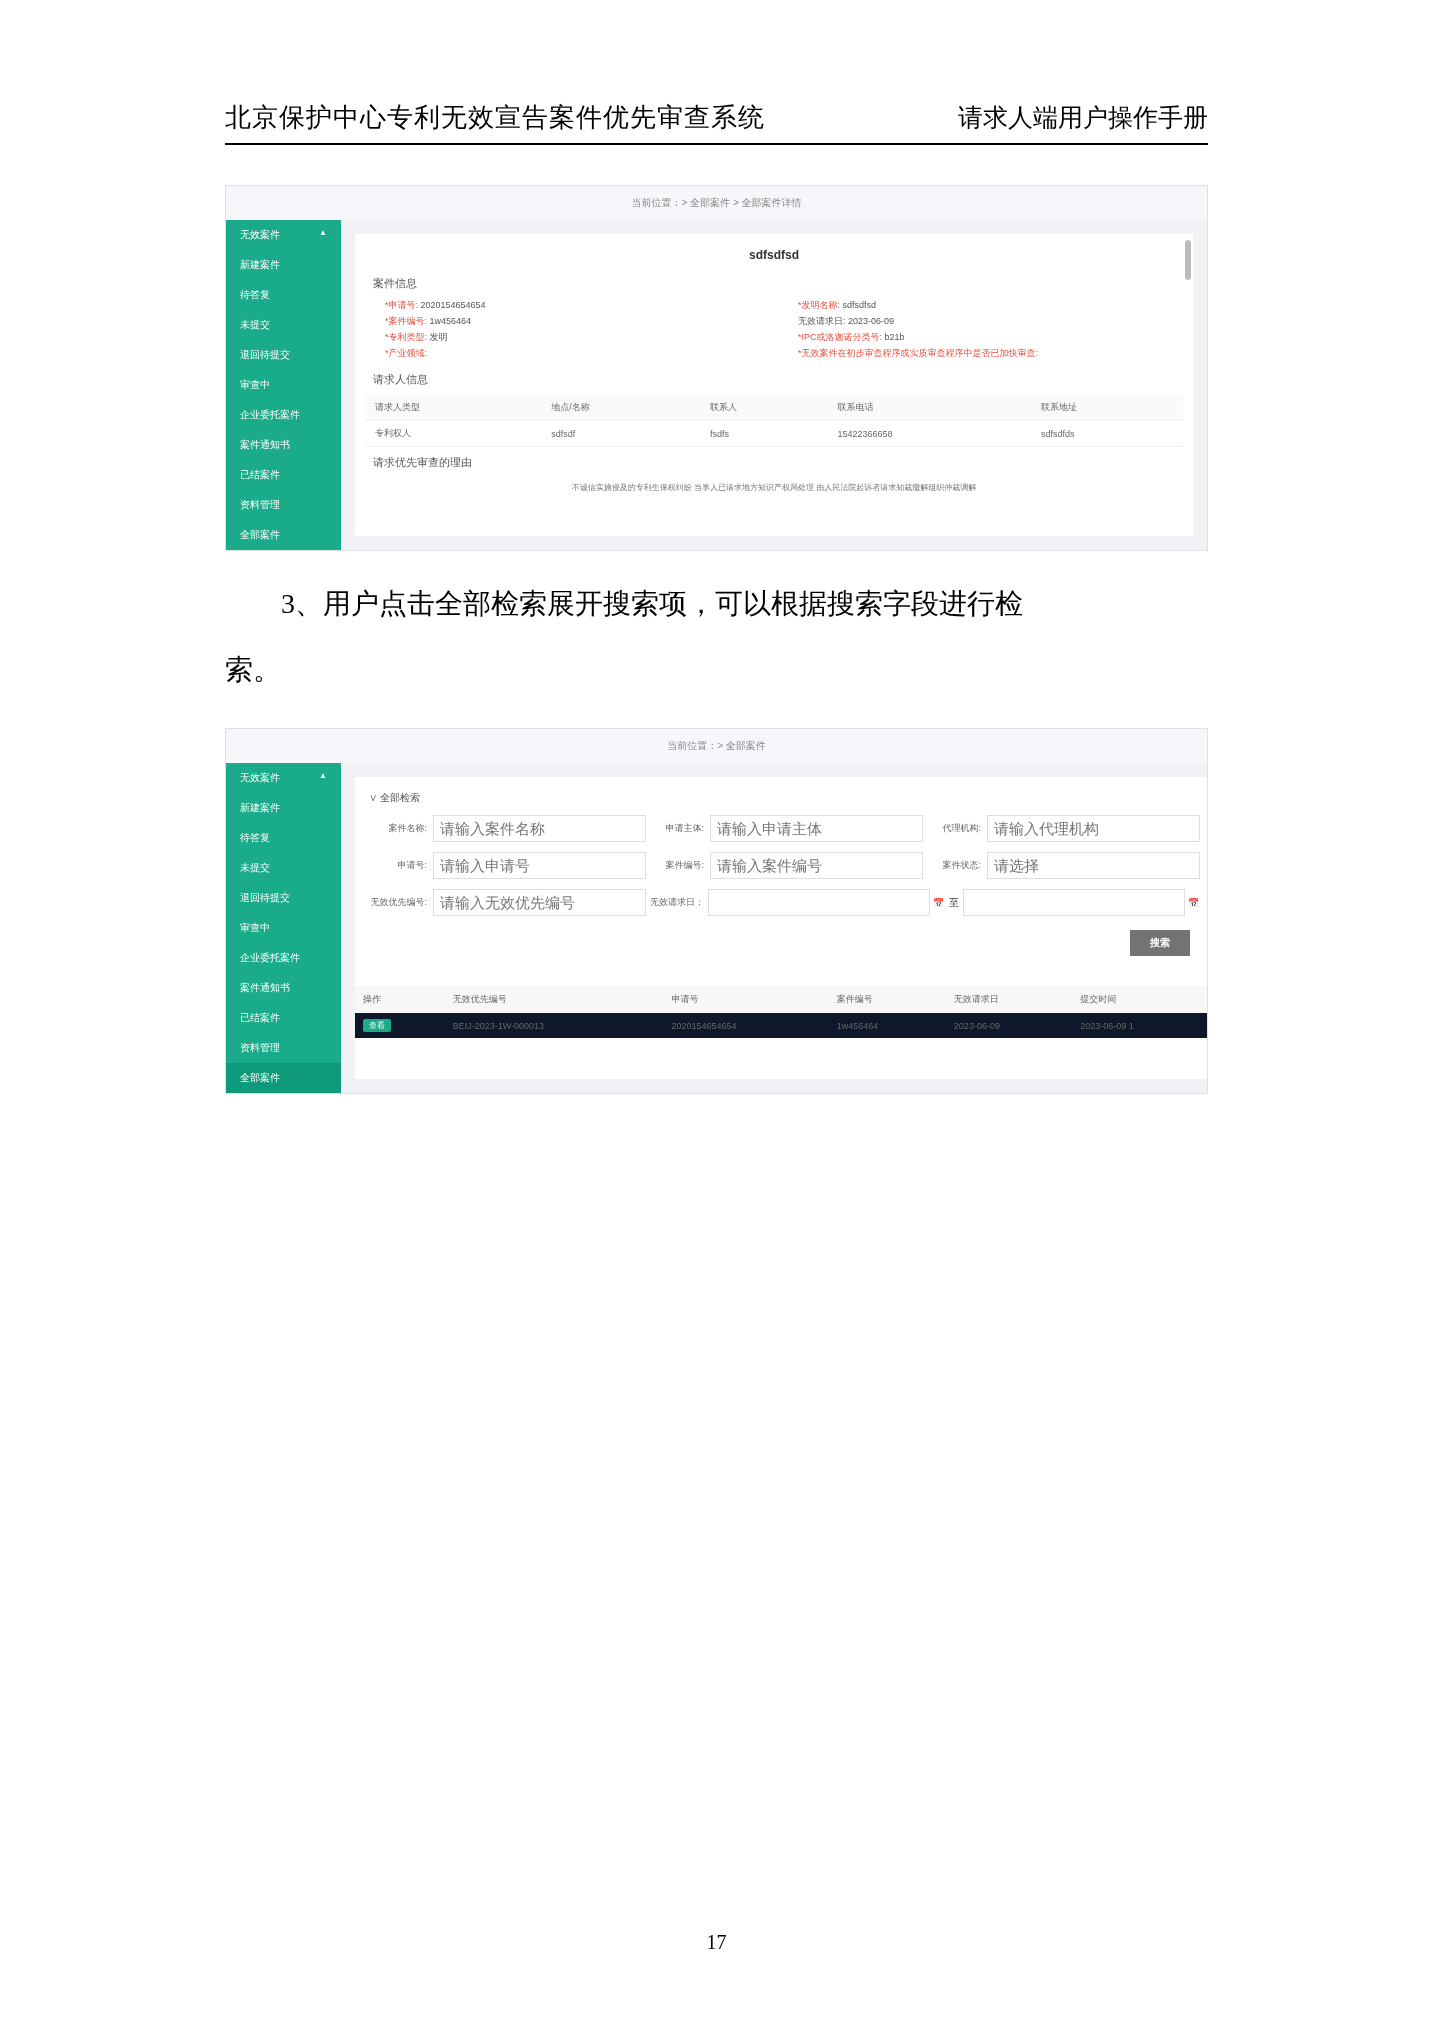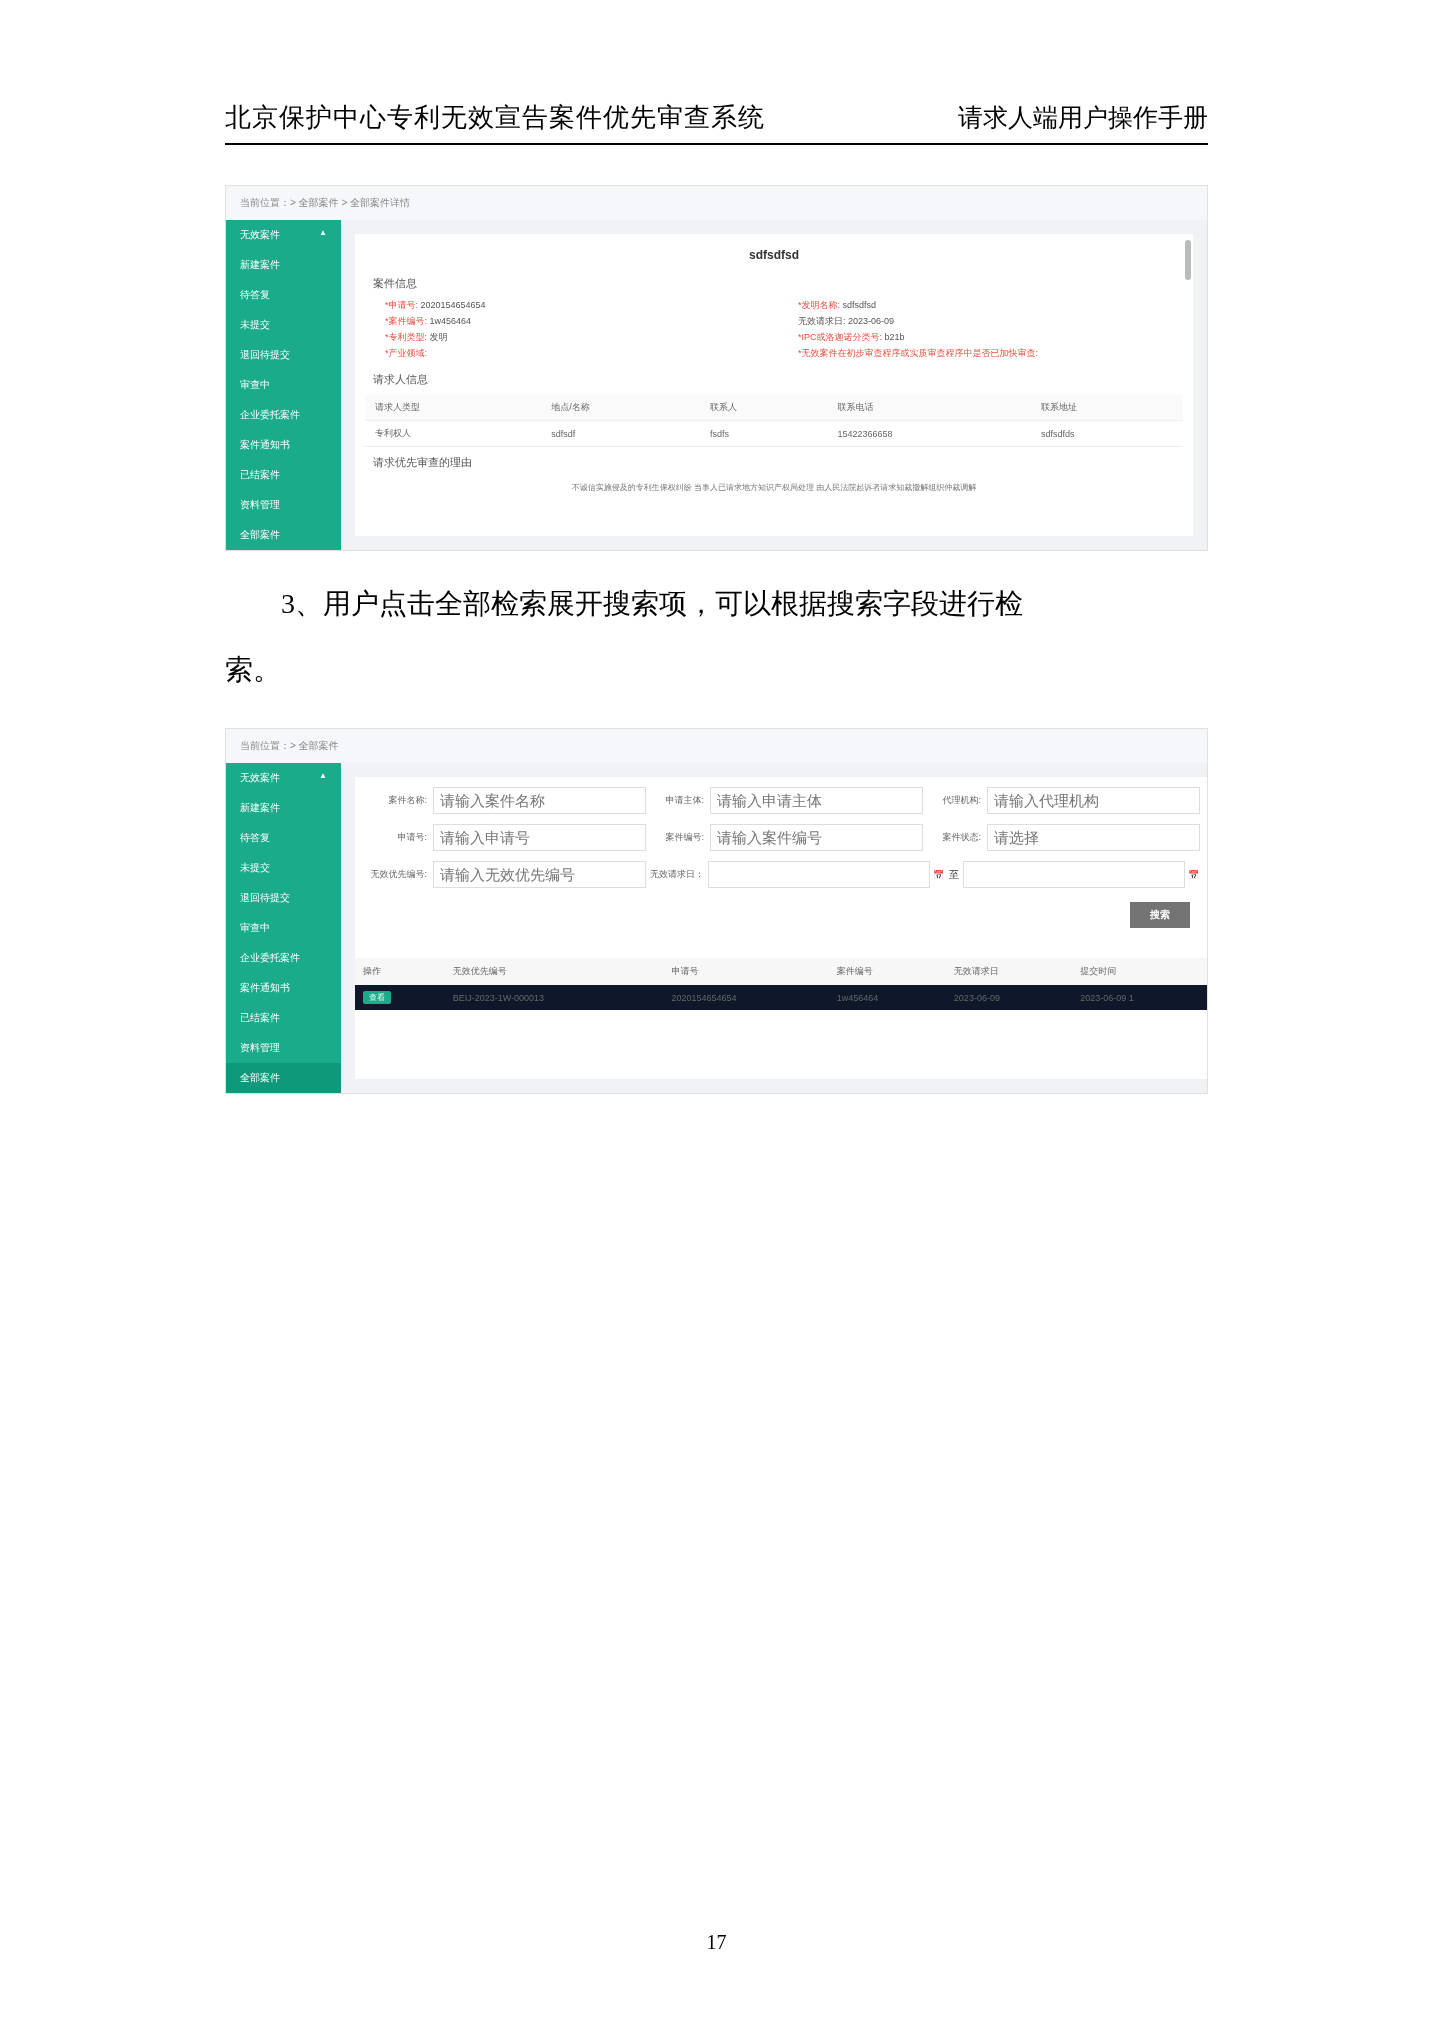--- a/index.html
+++ b/index.html
@@ -38,20 +38,21 @@
       font-family: "Microsoft YaHei", sans-serif;
       font-size: 10px;
       color: #333;
       overflow: hidden;
     }
     .breadcrumb {
       padding: 10px 14px;
       color: #888;
       font-size: 10px;
       background: #f5f7fa;
+      text-align: center;
     }
     .shot-body { display: flex; }
     .sidebar {
       width: 115px;
       background: #1aab8a;
       color: #fff;
       flex-shrink: 0;
     }
     .sb-item {
       padding: 8px 14px;
@@ -293,20 +294,21 @@
         <div class="sb-item">退回待提交</div>
         <div class="sb-item">审查中</div>
         <div class="sb-item">企业委托案件</div>
         <div class="sb-item">案件通知书</div>
         <div class="sb-item">已结案件</div>
         <div class="sb-item">资料管理</div>
         <div class="sb-item active">全部案件</div>
       </div>
       <div class="main-pane">
         <div class="search-panel">
+          <div class="search-toggle">∨ 全部检索</div>
           <div class="search-row">
             <div class="search-field">
               <label>案件名称:</label>
               <input placeholder="请输入案件名称" style="">
             </div>
             <div class="search-field">
               <label>申请主体:</label>
               <input placeholder="请输入申请主体" style="">
             </div>
             <div class="search-field">

